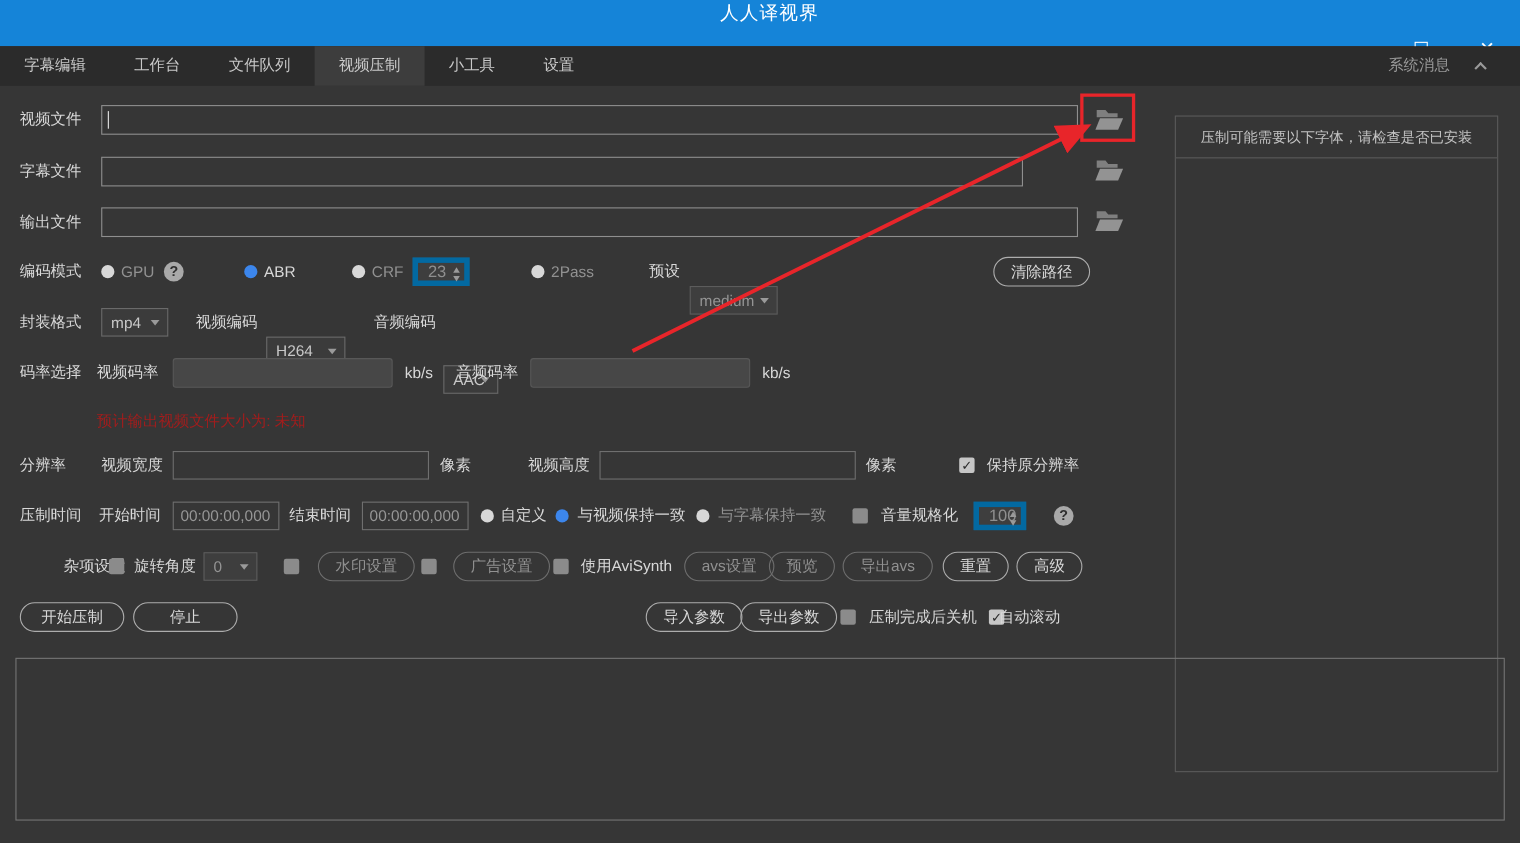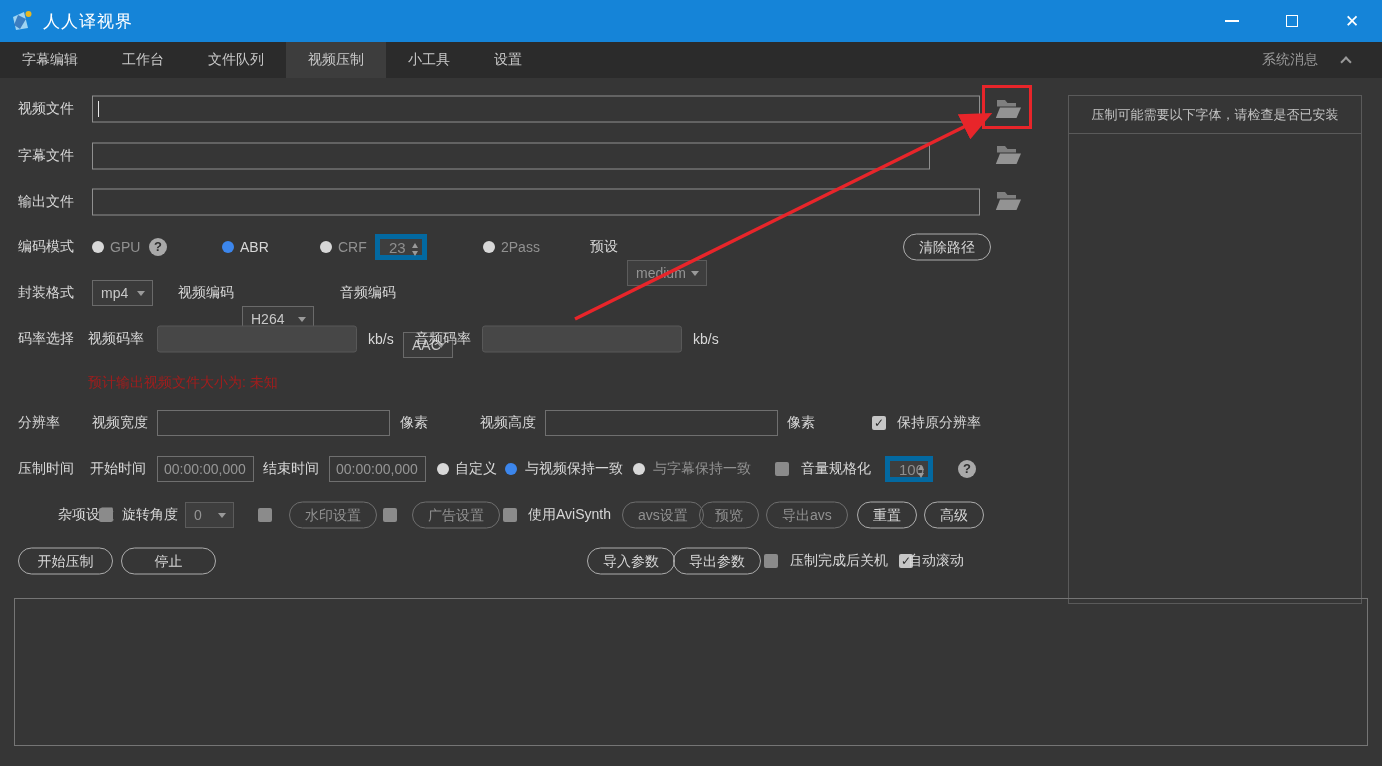--- a/index.html
+++ b/index.html
@@ -4,21 +4,21 @@
 <style>
   * { margin:0; padding:0; box-sizing:border-box; }
   html,body { width:1382px; height:766px; }
   body {
     font-family:"Liberation Sans","DejaVu Sans",sans-serif;
     background:#363636; color:#d6d6d6; overflow:hidden; position:relative;
     font-size:14px;
   }
   
   .titlebar { position:absolute; top:0; left:0; width:1382px; height:42px;
-    background:#1584d8; display:flex; align-items:center; padding-left:10px; }
+    background:#1584d8; display:flex; align-items:center; padding-left:10px;flex-direction:column; }
   .app-title { color:#ffffff; font-size:17px; margin-left:7px; letter-spacing:1px; }
   .win-controls { margin-left:auto; display:flex; height:42px; }
   .win-btn { width:60px; height:42px; display:flex; align-items:center; justify-content:center; cursor:pointer; }
   .min-glyph { width:14px; height:2px; background:#fff; }
   .max-glyph { width:12px; height:12px; border:1.5px solid #fff; }
   .close-glyph { color:#fff; font-size:17px; line-height:1; }
   
   .tabbar { position:absolute; top:42px; left:0; width:1382px; height:36px;
     background:#2b2b2b; display:flex; align-items:stretch; padding-left:0; }
   .tab { padding:0 22px; display:flex; align-items:center; color:#c9c9c9; font-size:14px; cursor:pointer; }
@@ -65,21 +65,21 @@
     border:1px solid #adadad; border-radius:14px; color:#d8d8d8; background:transparent;
     font-size:14px; padding:0 15px; cursor:pointer; white-space:nowrap; }
   .pill.dim { border-color:#6e6e6e; color:#8f8f8f; }
   
   .help-icon { width:18px; height:18px; border-radius:50%; background:#a9a9a9; cursor:pointer; }
   .help-icon::after { content:"?"; display:block; text-align:center; line-height:18px;
     color:#2e2e2e; font-size:13px; font-weight:bold; }
   
   .folder-btn { position:absolute; width:28px; height:24px; cursor:pointer; }
   
-  .fonts-panel { position:absolute; left:1068px; top:95px; width:294px; height:509px;
+  .fonts-panel { position:absolute; left:1068px; top:105px; width:294px; height:597px;
     border:1px solid #5a5a5a; }
   .fonts-panel-header { height:38px; border-bottom:1px solid #5a5a5a; display:flex;
     align-items:center; justify-content:center; color:#c3c3c3; font-size:13px; }
   .log-box { position:absolute; left:14px; top:598px; width:1354px; height:148px;
     border:1px solid #757575; }
   .estimate { position:absolute; left:88px; top:374px; font-size:14px; }
   
   .anno-rect { position:absolute; left:982px; top:85px; width:50px; height:44px;
     border:3px solid #e8252a; z-index:50; pointer-events:none; }
   .anno-svg { position:absolute; left:0; top:0; width:1382px; height:766px;

